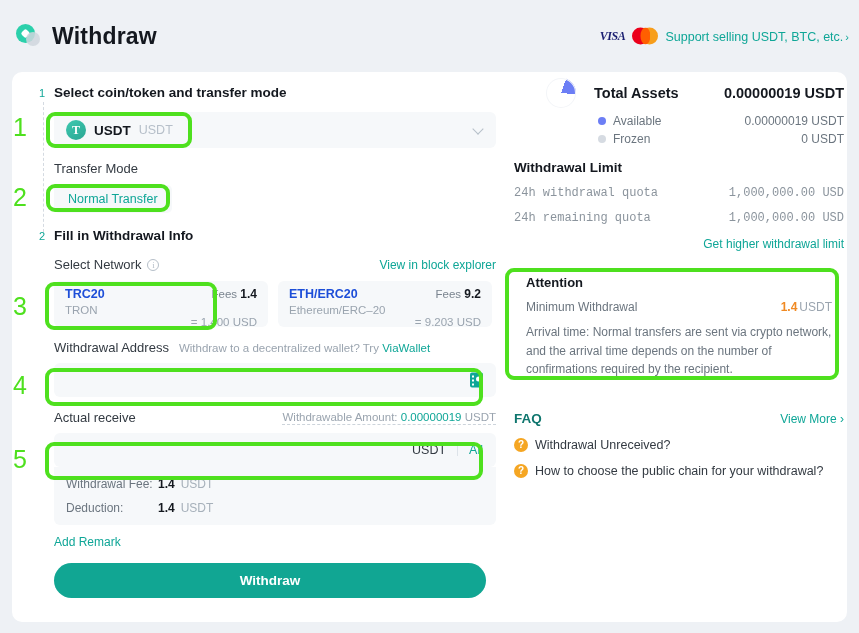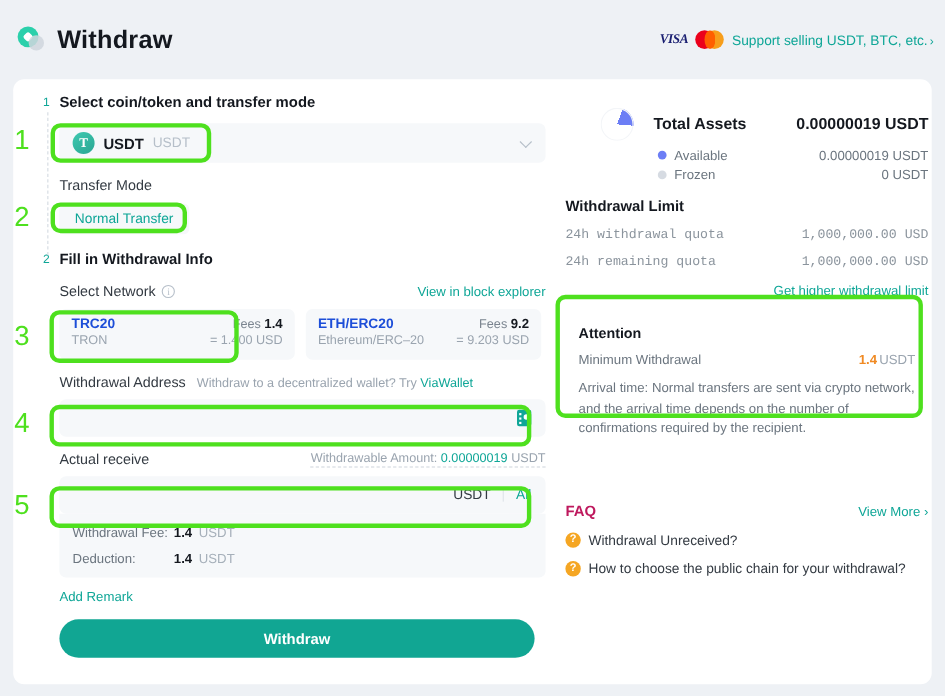--- a/index.html
+++ b/index.html
@@ -111,21 +111,21 @@
   .net-hdr .explorer {
     margin-left: auto; margin-right: 0; font-size: 12px; color: #0fa697;
   }
 
   .net-row { margin-left: 18px; margin-top: 9px; display: flex; gap: 10px; }
   .net-card {
     width: 214px; height: 46px; background: #f6f8fa; border-radius: 6px;
     padding: 6px 11px; position: relative;
   }
   .net-card .r1 { display: flex; align-items: baseline; }
-  .net-card .r2 { display: flex; align-items: baseline; margin-top: 3px; }
+  .net-card .r2 { display: flex; align-items: baseline; margin-top: 3px; flex-direction: column; }
   .nc-name { font-size: 12.5px; font-weight: bold; color: #1d4ed8; }
   .nc-sub { font-size: 11.5px; color: #9aa4af; }
   .nc-fee { margin-left: auto; font-size: 11.5px; color: #7a848f; }
   .nc-fee b { color: #14181f; font-size: 12px; }
   .nc-usd { margin-left: auto; font-size: 11.5px; color: #9aa4af; }
 
   .addr-hdr { margin-left: 18px; margin-top: 13px; display: flex; align-items: baseline; }
   .addr-hdr .t { font-size: 13px; color: #333a42; }
   .addr-hdr .hint { margin-left: 10px; font-size: 11.5px; color: #9aa4af; }
   .addr-hdr .hint a { color: #0fa697; text-decoration: none; }
@@ -178,21 +178,21 @@
   .remark { margin-left: 18px; margin-top: 10px; font-size: 12px; color: #0fa697; }
 
   .withdraw-btn {
     margin-left: 18px; margin-top: 14px; width: 432px; height: 35px;
     background: #11a693; border-radius: 18px; color: #fff;
     font-size: 13.5px; font-weight: bold;
     display: flex; align-items: center; justify-content: center;
   }
 
   
-  .right { position: absolute; left: 502px; top: 26px; width: 330px; }
+  .right { position: absolute; left: 502px; top: 6px; width: 330px; }
 
   .assets-row { display: flex; align-items: center; }
   .pie {
     width: 30px; height: 30px; flex: none; margin-left: 32px; margin-right: 18px;
     border-radius: 50%;
     background: conic-gradient(from 20deg, #6c7ef5 0deg 75deg, #ffffff 75deg 360deg);
     box-shadow: 0 0 0 1px #f3f5f8 inset;
   }
   .assets-lbl { font-size: 14.5px; font-weight: bold; color: #14181f; }
   .assets-val { margin-left: auto; font-size: 14.5px; font-weight: bold; color: #14181f; }
@@ -214,21 +214,21 @@
     margin-top: 14px; background: #fff; border-radius: 6px; padding: 10px 12px 13px 12px;
   }
   .att-title { font-size: 13px; font-weight: bold; color: #14181f; }
   .att-row { display: flex; margin-top: 10px; align-items: baseline; }
   .att-k { font-size: 12px; color: #6b757f; }
   .att-v { margin-left: auto; font-size: 12px; color: #9aa4af; }
   .att-v b { color: #f08a23; font-weight: bold; margin-right: 2px; }
   .att-body { margin-top: 9px; font-size: 12px; line-height: 1.55; color: #6b757f; }
 
   .faq-hdr { margin-top: 19px; display: flex; align-items: baseline; }
-  .faq-t { font-size: 13.5px; font-weight: bold; color: #be185d; margin-top: 26px; }
+  .faq-t { font-size: 13.5px; font-weight: bold; color: #0f766e; }
   .faq-more { margin-left: auto; font-size: 12px; color: #0fa697; }
 
   .faq-item { display: flex; align-items: center; margin-top: 12px; }
   .q-ic {
     width: 14px; height: 14px; border-radius: 50%; background: #f5a623;
     color: #fff; font-size: 10px; font-weight: bold; margin-right: 7px; flex: none;
     display: flex; align-items: center; justify-content: center;
   }
   .faq-txt { font-size: 12.5px; color: #333a42; }
 

